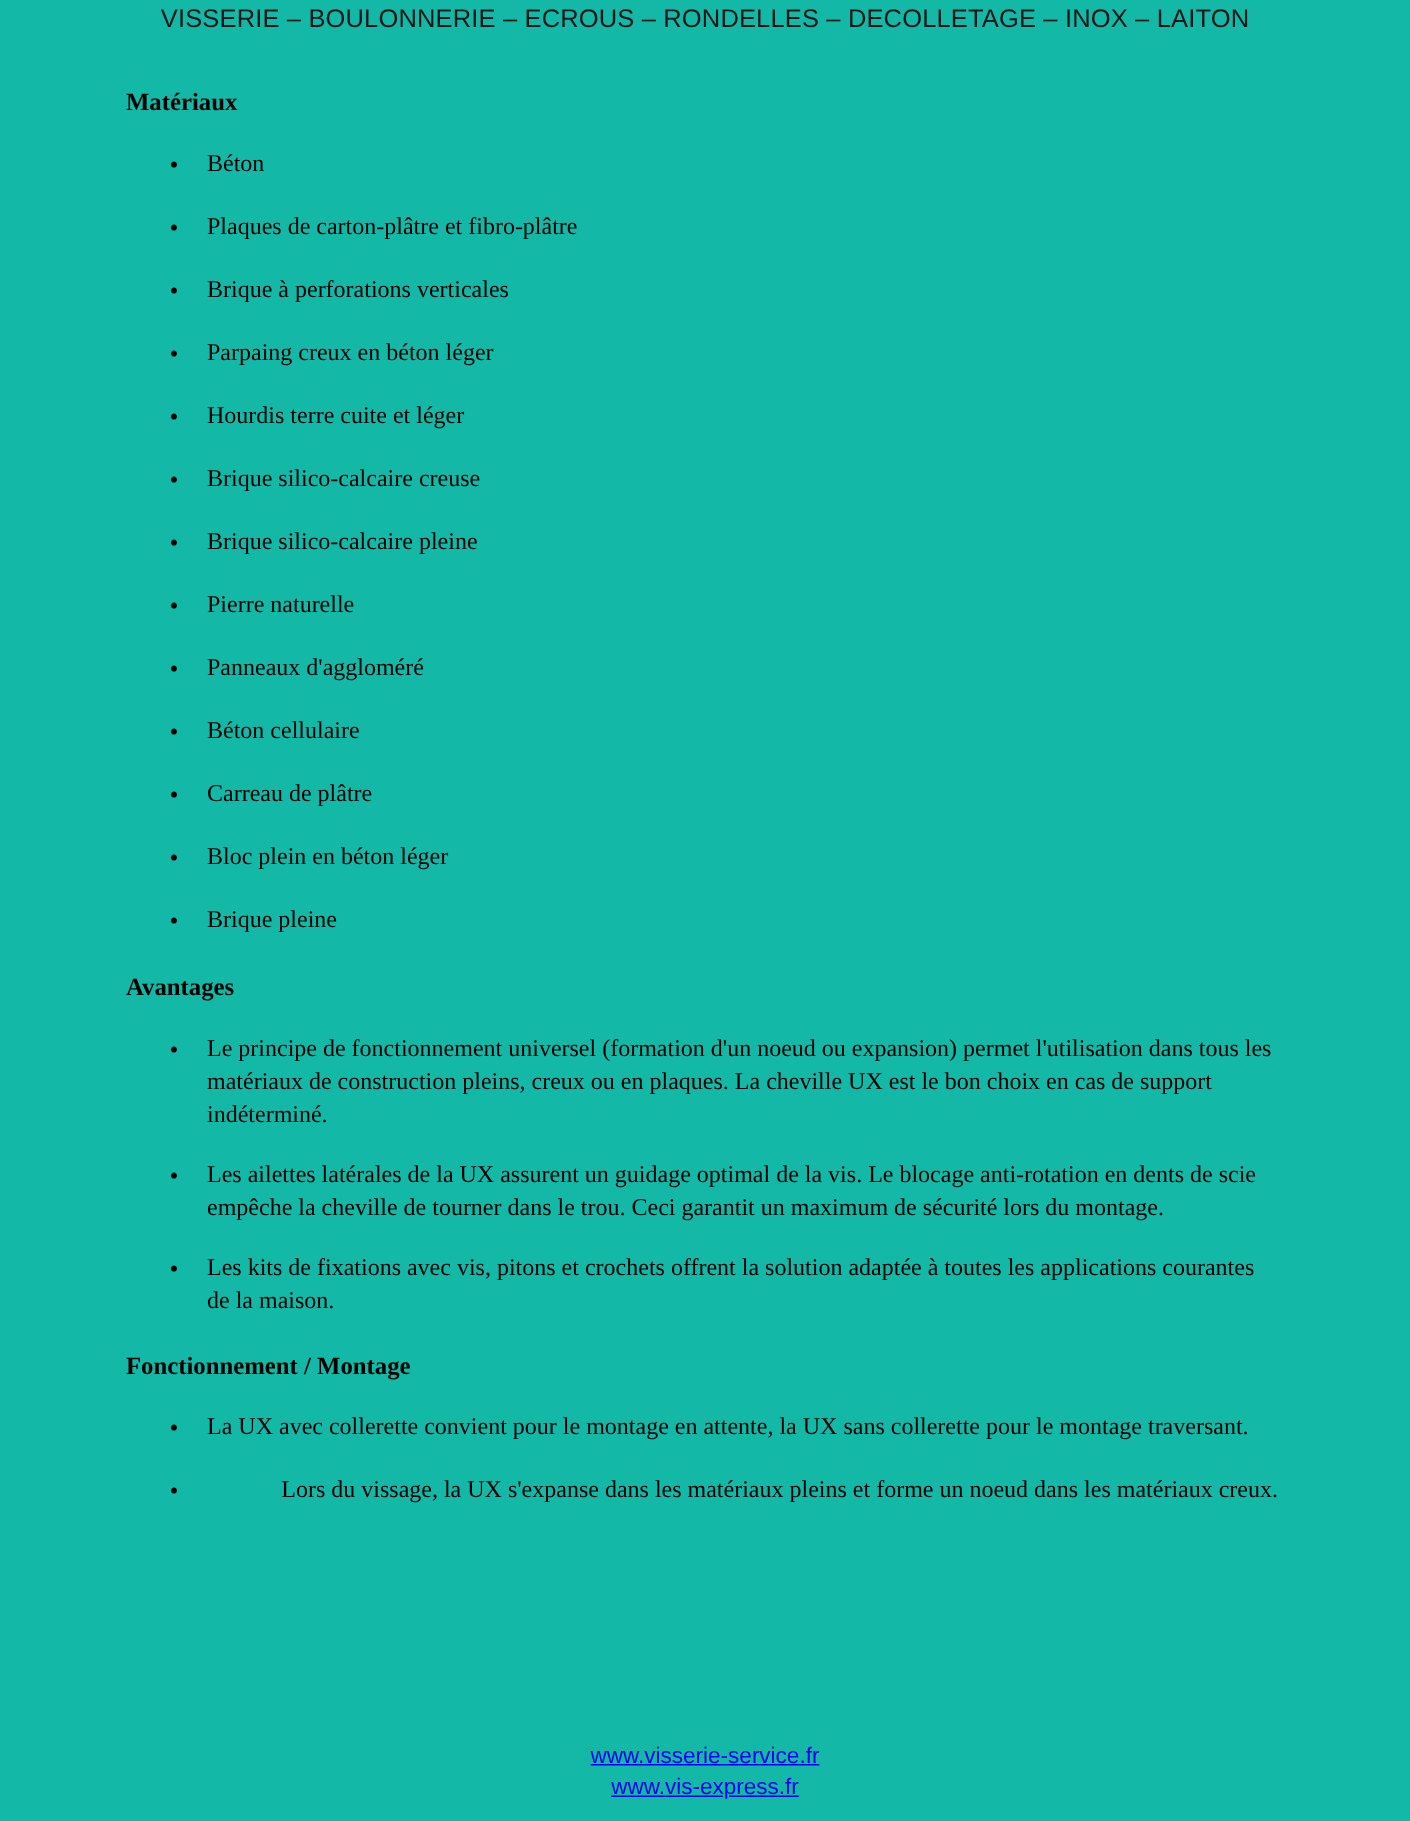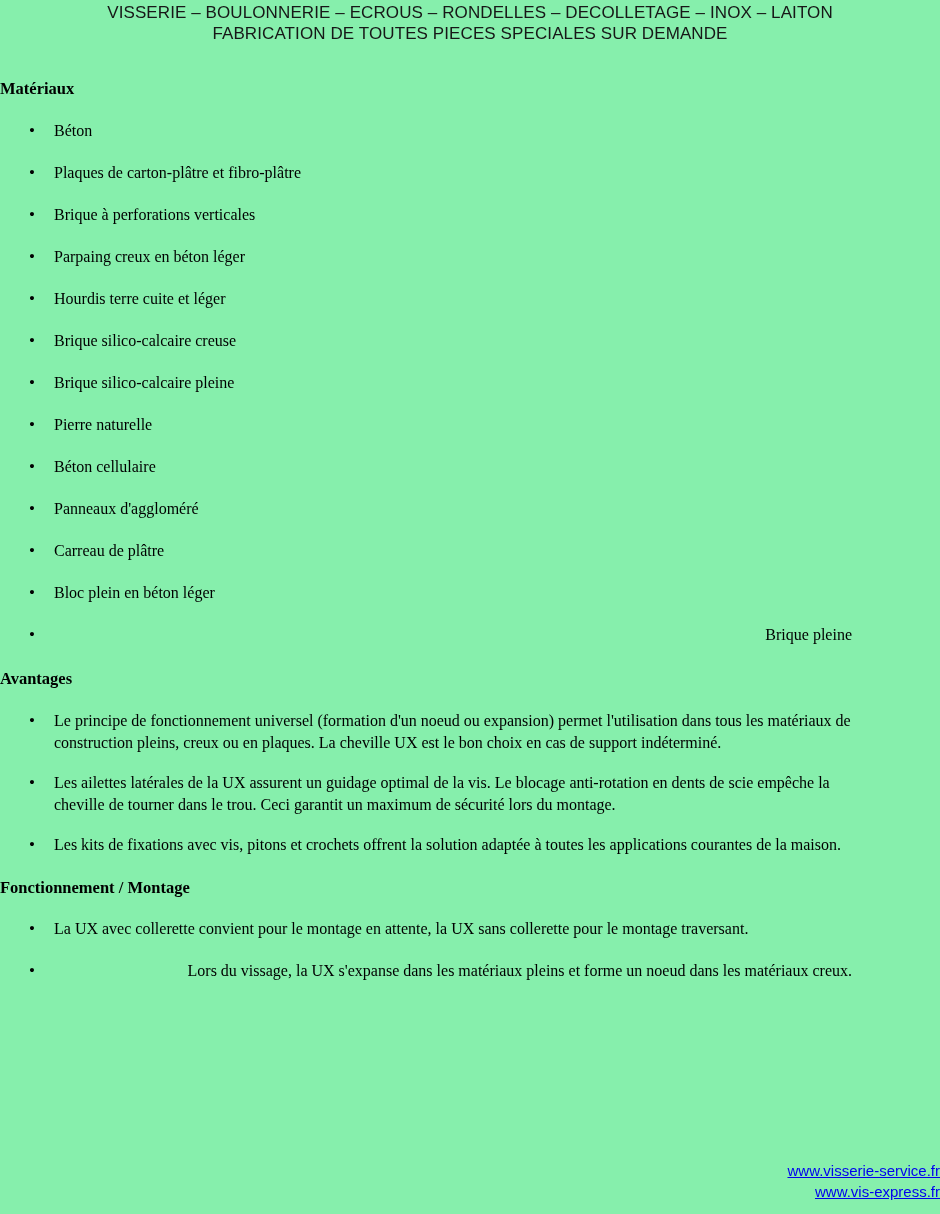--- a/index.html
+++ b/index.html
@@ -1,35 +1,36 @@
 <!DOCTYPE html>
 <html><head>
 <meta charset="utf-8">
 <style>
   html, body { margin:0; padding:0; background:#ffffff; }
   .page {
     position: relative;
     width: 940px;
     height: 1214px;
-    background: #86efac;
+    background: #14b8a6;
     font-family: "Liberation Serif", serif;
     font-size: 16px;
     color: #000000;
     overflow: hidden;
   }
   .doc-header {
     padding-top: 2px;
     text-align: center;
     font-family: "Liberation Sans", sans-serif;
     font-size: 17px;
     line-height: 21px;
     color: #171717;
     letter-spacing: 0.1px;
   }
   .content {
+    margin-left: 84px;
     margin-right: 88px;
   }
   .section-title {
     font-family: "Liberation Serif", serif;
     font-size: 16.5px;
     font-weight: bold;
     line-height: 22px;
     margin: 0;
   }
   .title-materiaux { margin-top: 34px; }
@@ -47,68 +48,67 @@
   }
   ul.bullet-list li::before {
     content: "\2022";
     position: absolute;
     left: 29px;
     top: 0;
     font-size: 17px;
   }
   ul.materials-list { margin-top: 20px; }
   ul.materials-list li { margin-bottom: 20px; }
-  ul.materials-list li:last-child { margin-bottom: 0; text-align: right; }
+  ul.materials-list li:last-child { margin-bottom: 0; }
   ul.para-list { margin-top: 20px; }
   ul.para-list li { margin-bottom: 18px; }
   ul.para-list li:last-child { margin-bottom: 0; }
   ul.operation-list { margin-top: 19px; }
   ul.operation-list li { margin-bottom: 20px; }
   ul.operation-list li:last-child { margin-bottom: 0; text-align: right; }
   .footer {
     position: absolute;
     left: 0;
     right: 0;
     top: 1160px;
-    text-align: right;
+    text-align: center;
     font-family: "Liberation Sans", sans-serif;
     font-size: 15px;
     line-height: 21px;
   }
   .site-link {
     color: #0000EE;
     text-decoration: underline;
     cursor: pointer;
   }
 </style>
 </head>
 <body>
 
 <div class="page">
 
   <div class="doc-header">
     <div>VISSERIE – BOULONNERIE – ECROUS – RONDELLES – DECOLLETAGE – INOX – LAITON</div>
-    <div>FABRICATION DE TOUTES PIECES SPECIALES SUR DEMANDE</div>
   </div>
 
   <div class="content">
 
     <h2 class="section-title title-materiaux">Matériaux</h2>
 
     <ul class="bullet-list materials-list">
       <li>Béton</li>
       <li>Plaques de carton-plâtre et fibro-plâtre</li>
       <li>Brique à perforations verticales</li>
       <li>Parpaing creux en béton léger</li>
       <li>Hourdis terre cuite et léger</li>
       <li>Brique silico-calcaire creuse</li>
       <li>Brique silico-calcaire pleine</li>
       <li>Pierre naturelle</li>
+      <li>Panneaux d'aggloméré</li>
       <li>Béton cellulaire</li>
-      <li>Panneaux d'aggloméré</li>
       <li>Carreau de plâtre</li>
       <li>Bloc plein en béton léger</li>
       <li>Brique pleine</li>
     </ul>
 
     <h2 class="section-title title-avantages">Avantages</h2>
 
     <ul class="bullet-list para-list">
       <li>Le principe de fonctionnement universel (formation d'un noeud ou expansion) permet l'utilisation dans tous les matériaux de construction pleins, creux ou en plaques. La cheville UX est le bon choix en cas de support indéterminé.</li>
       <li>Les ailettes latérales de la UX assurent un guidage optimal de la vis. Le blocage anti-rotation en dents de scie empêche la cheville de tourner dans le trou. Ceci garantit un maximum de sécurité lors du montage.</li>

